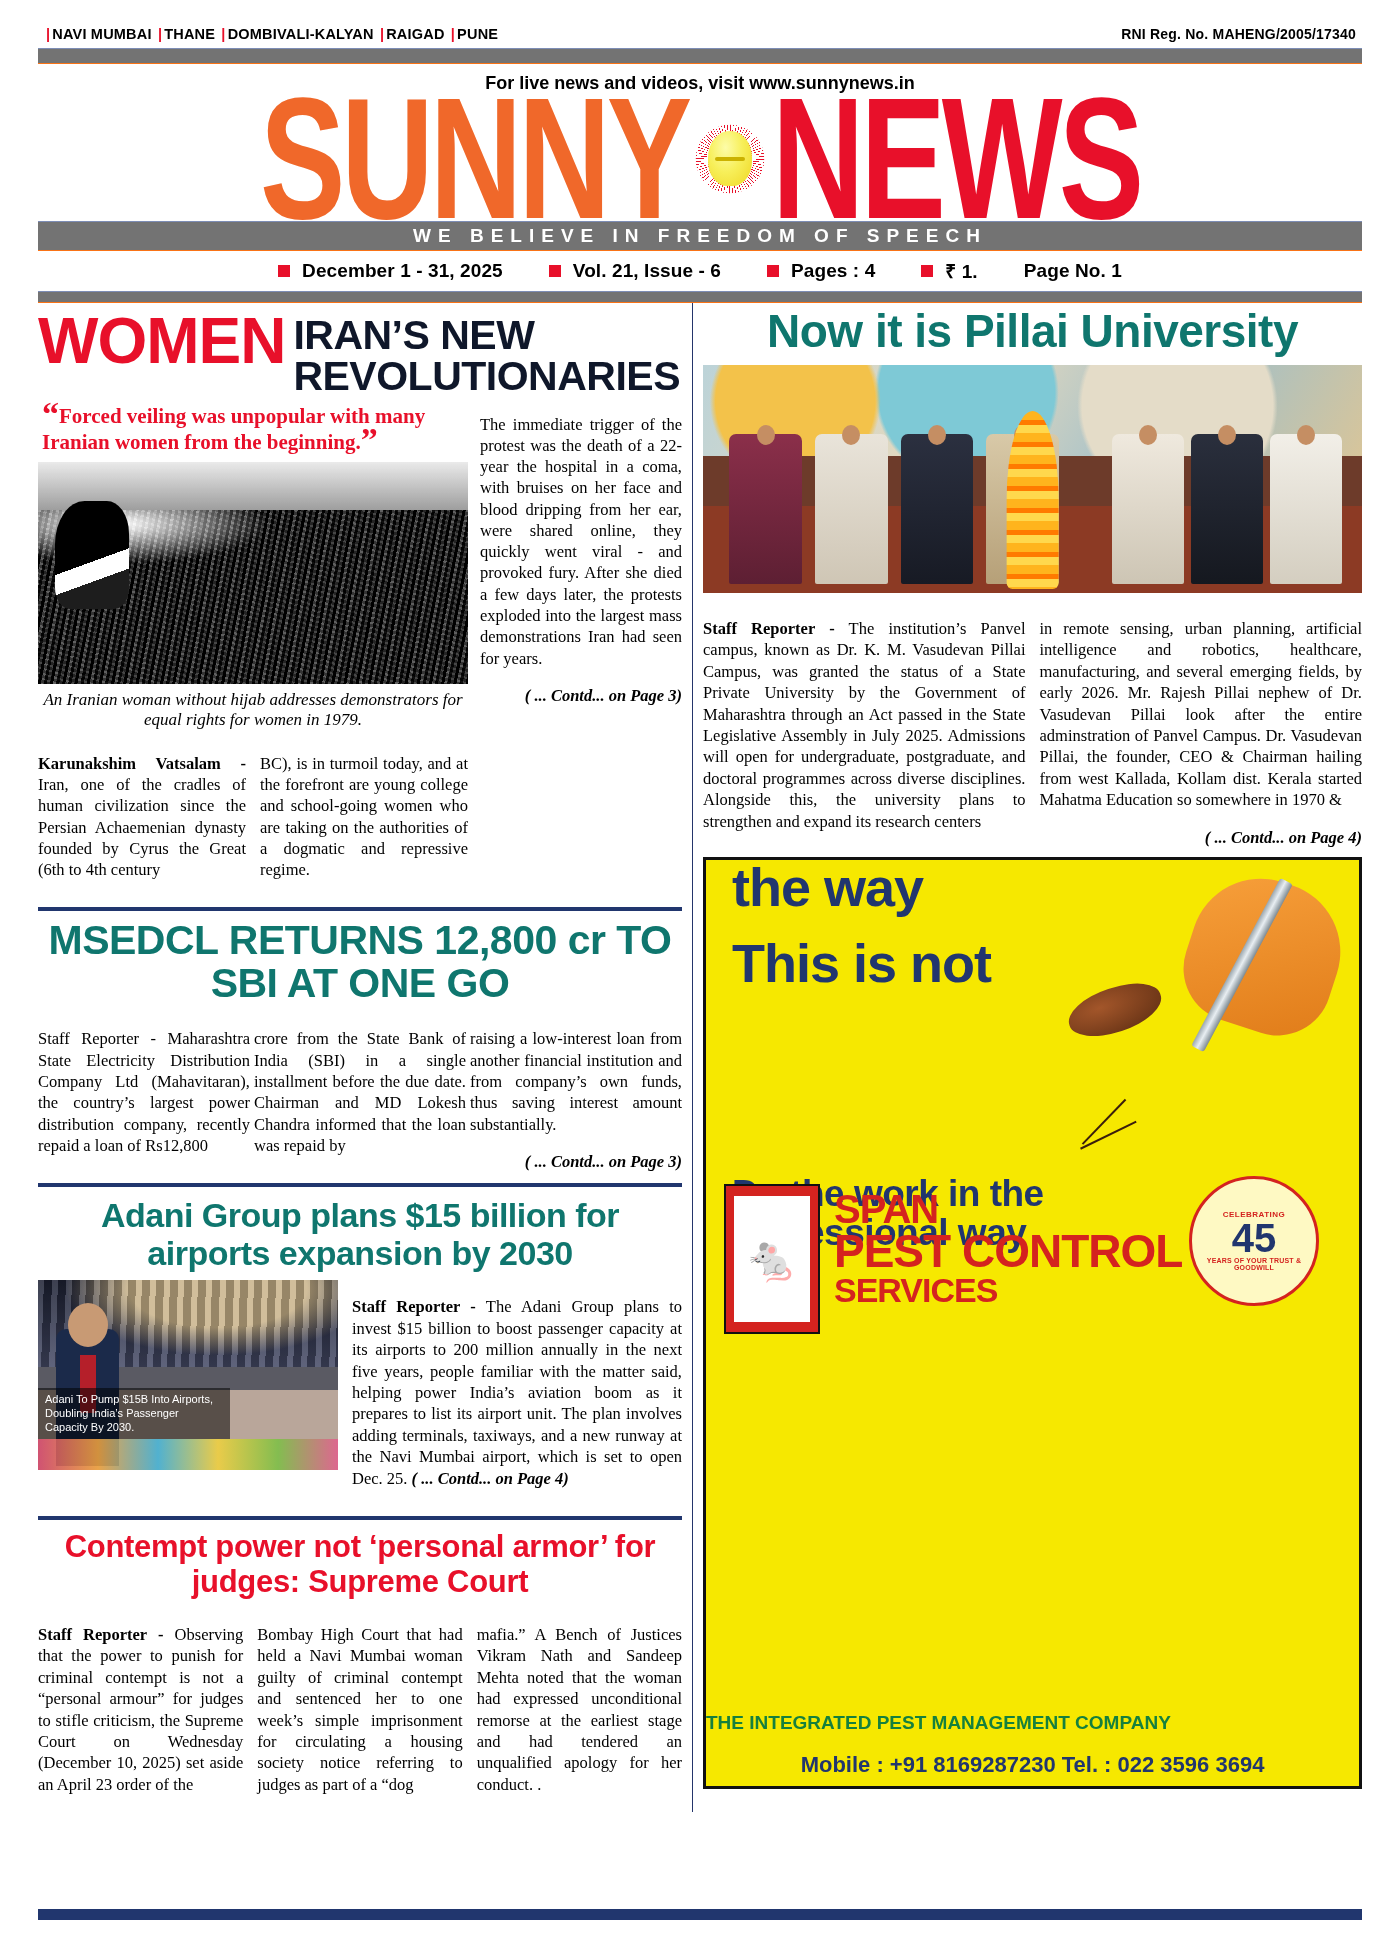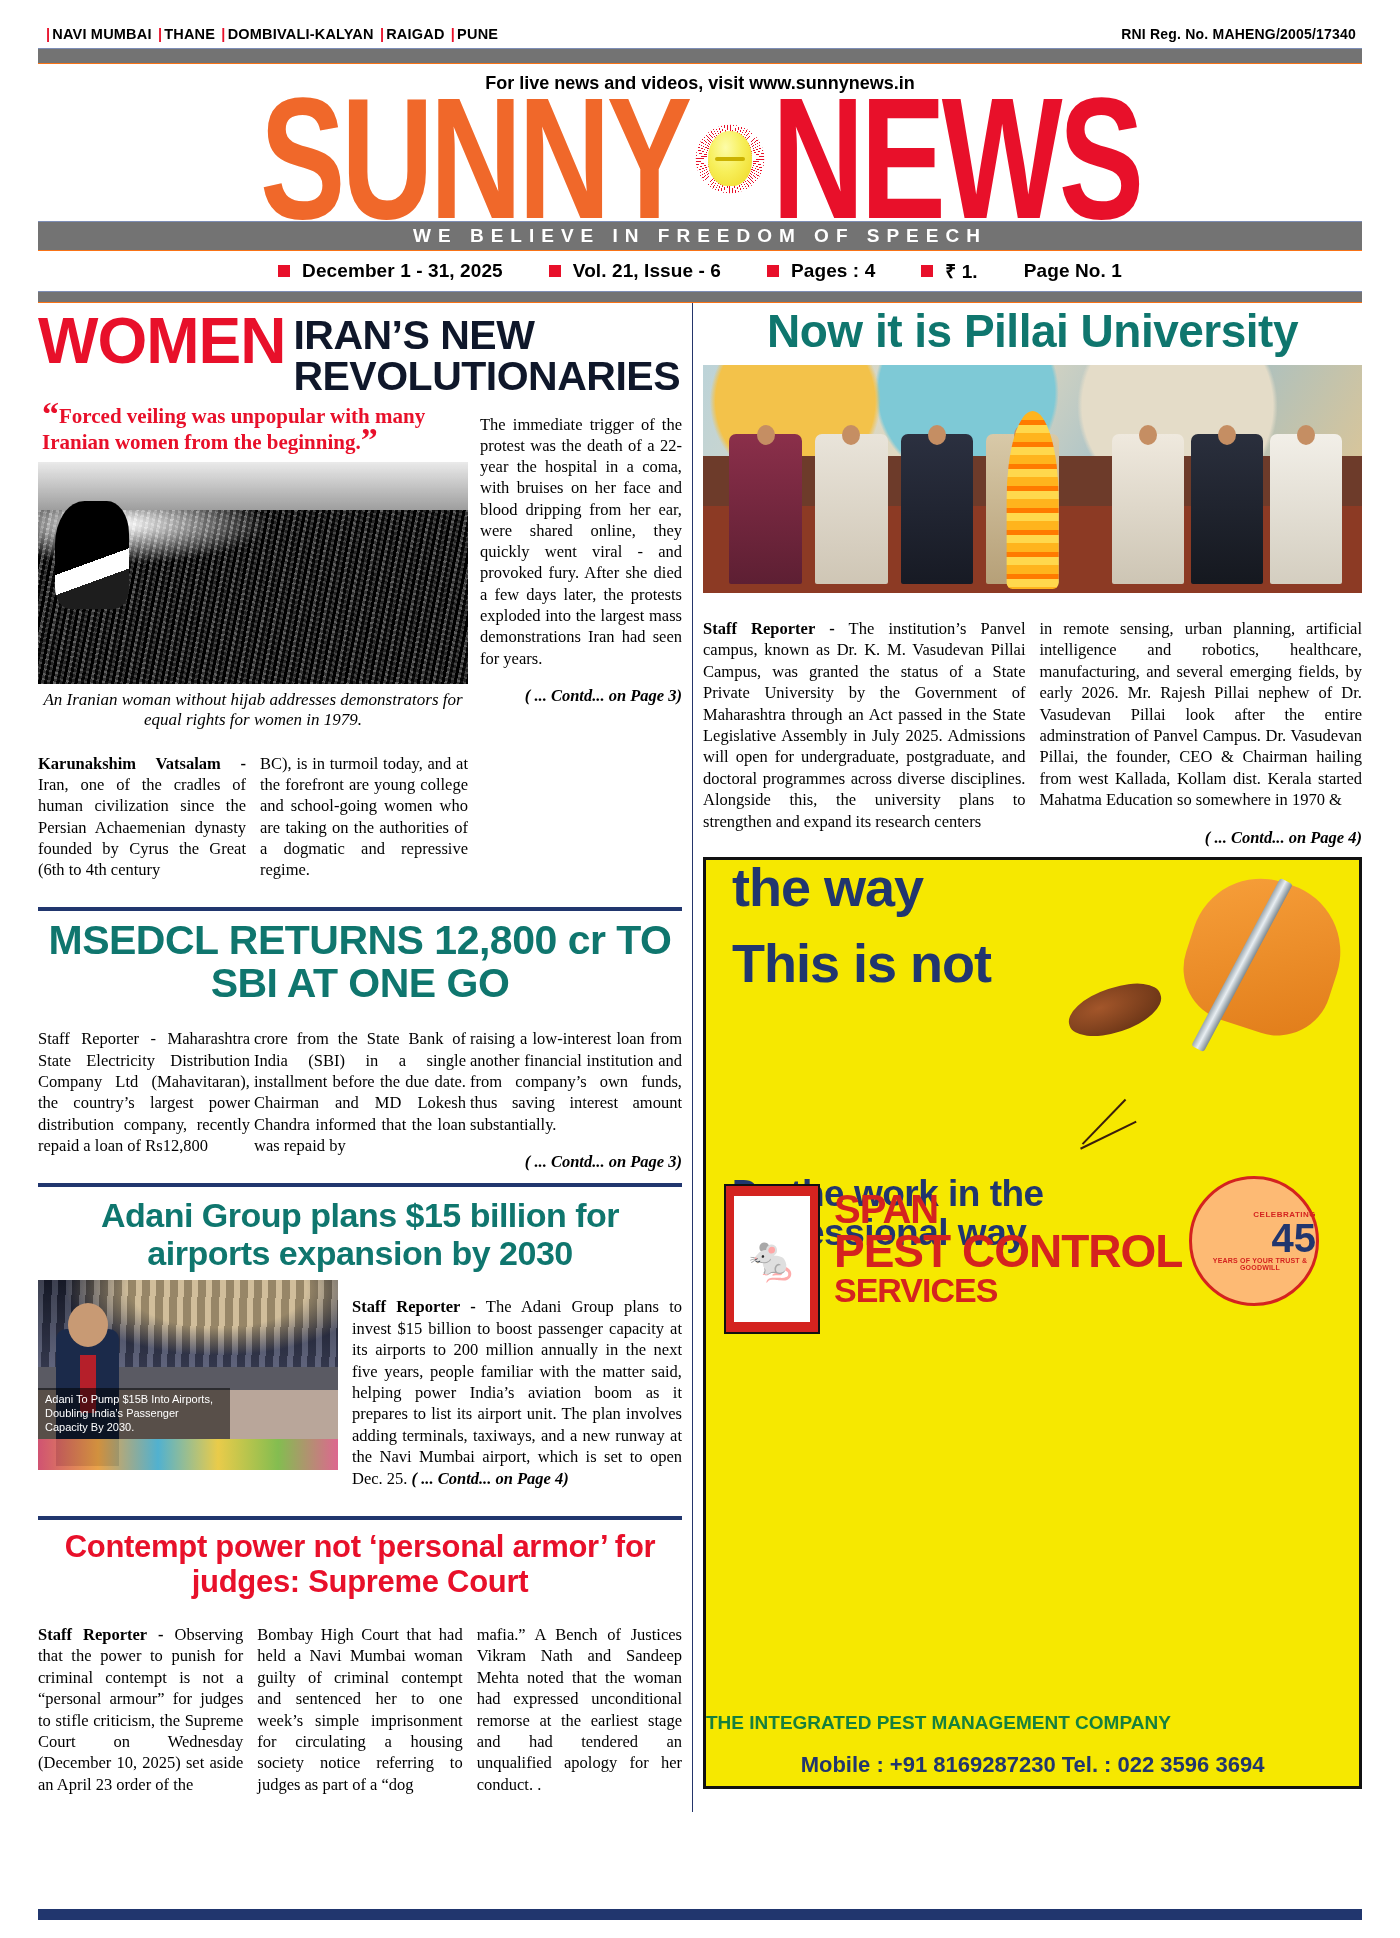--- a/index.html
+++ b/index.html
@@ -252,22 +252,22 @@
     border-radius:50% 46% 50% 48%; transform:rotate(-18deg);
   }
   .ad-roach .ant1, .ad-roach .ant2 {
     position:absolute; width:62px; height:2px; background:#3a1e0c; left:-28px;
   }
   .ad-roach .ant1 { top:124px; transform:rotate(-28deg); }
   .ad-roach .ant2 { top:138px; transform:rotate(-8deg); }
 
   .badge {
     position:absolute; right:40px; top:316px; width:130px; height:130px;
-    border-radius:50%; background:#fdba74; border:3px solid #d4231f;
-    display:flex; flex-direction:column; align-items:flex-end; justify-content:center;
+    border-radius:50%; background:#fef9c3; border:3px solid #d4231f;
+    display:flex; flex-direction:column; align-items:center; justify-content:center;
     font-family:"Liberation Sans", sans-serif; color:#21366e; text-align:center;
   }
   .badge .celebrating{ font-size:8px; font-weight:bold; letter-spacing:.5px; color:#d4231f; }
   .badge .num{ font-size:40px; font-weight:900; line-height:.95; color:#21366e; }
   .badge .years{ font-size:7px; font-weight:bold; color:#d4231f; letter-spacing:.2px; width:112px; }
 
   .ad-logo { position:absolute; left:18px; top:324px; width:96px; height:150px;
     background:#d4231f; border:2px solid #111; }
   .ad-logo .rat {
     position:absolute; left:8px; top:10px; right:8px; bottom:10px; background:#fff;

